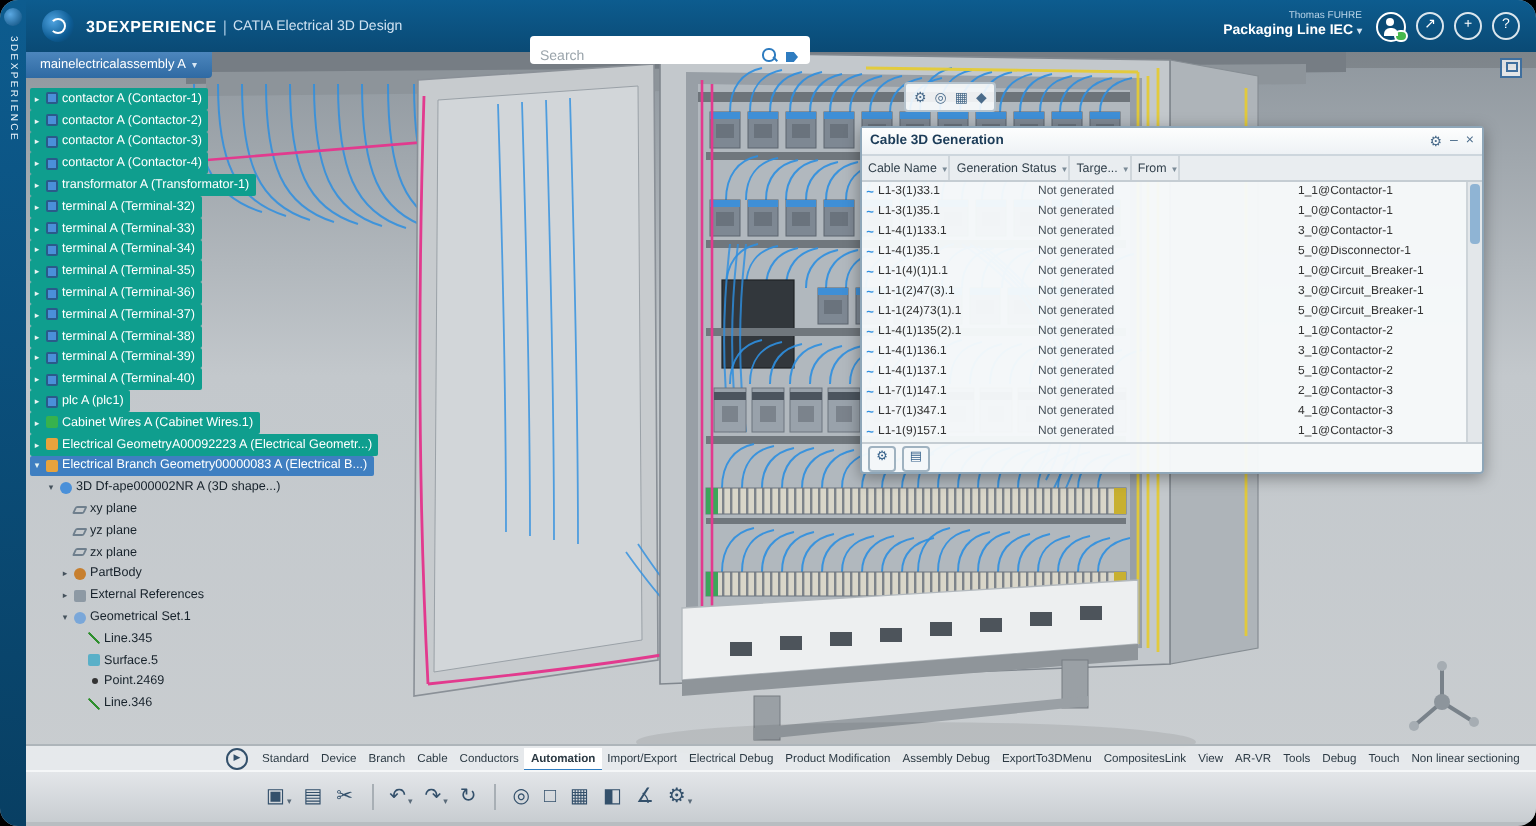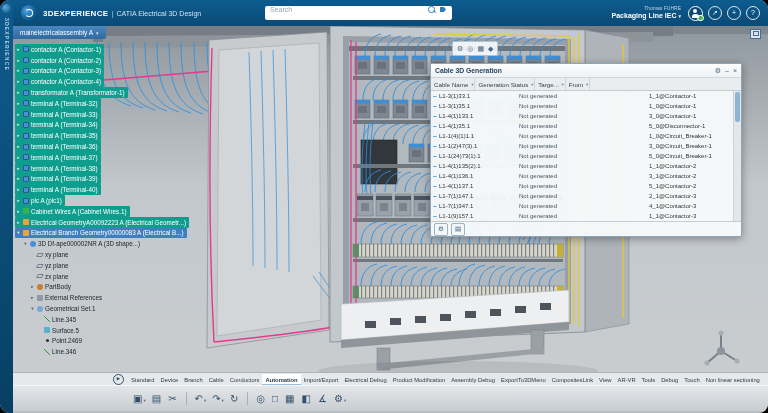--- a/index.html
+++ b/index.html
@@ -8,22 +8,22 @@
 
   
   .topbar{position:absolute;left:13px;top:0;right:0;height:26px;z-index:20;
     background:linear-gradient(var(--topbar,#0d5c8f),#0a4a75);display:flex;align-items:center;color:#fff;}
   .logo{width:16px;height:16px;border-radius:50%;flex:0 0 16px;
     background:radial-gradient(circle at 35% 35%,#4fa3e0,#0d5c94 60%,#083e63);margin:0 6px 0 8px;position:relative;}
   .logo::after{content:"";position:absolute;inset:4px;border:1.3px solid #fff;border-left-color:transparent;border-radius:50%;}
   .brand{font-size:8px;font-weight:bold;letter-spacing:.3px;}
   .pipe{font-size:8px;color:#9fc3de;margin:0 3px;}
   .appname{font-size:7px;color:#cfe2f2;white-space:nowrap;}
-  .search{position:absolute;left:252px;top:6px;width:187px;height:14px;background:#fff;border-radius:2px;
-    display:flex;align-items:flex-start;padding:0 3px;box-sizing:border-box;}
+  .search{position:absolute;left:252px;top:18px;width:140px;height:14px;background:#fff;border-radius:2px;
+    display:flex;align-items:flex-end;padding:0 3px;box-sizing:border-box;}
   .search input{flex:1;border:0;outline:0;font-size:7px;color:#333;background:transparent;min-width:0;padding:0 2px;}
   .search input::placeholder{color:#9aa4ab;}
   .mag{width:8px;height:8px;position:relative;margin:0 2px;flex:0 0 8px;}
   .mag::before{content:"";position:absolute;left:0;top:0;width:4.5px;height:4.5px;border:1.2px solid var(--accent,#2e7cc0);border-radius:50%;}
   .mag::after{content:"";position:absolute;left:5px;top:5.4px;width:3px;height:1.3px;background:var(--accent,#2e7cc0);transform:rotate(45deg);}
   .tagico{width:7px;height:7px;position:relative;margin:0 2px;flex:0 0 7px;}
   .tagico::before{content:"";position:absolute;left:0;top:1px;width:6px;height:5px;background:var(--accent,#2e7cc0);
     clip-path:polygon(0 0,65% 0,100% 50%,65% 100%,0 100%);}
   .tb-right{margin-left:auto;display:flex;align-items:center;gap:5px;padding-right:8px;}
   .userblock{text-align:right;line-height:1.1;margin-right:2px;}

